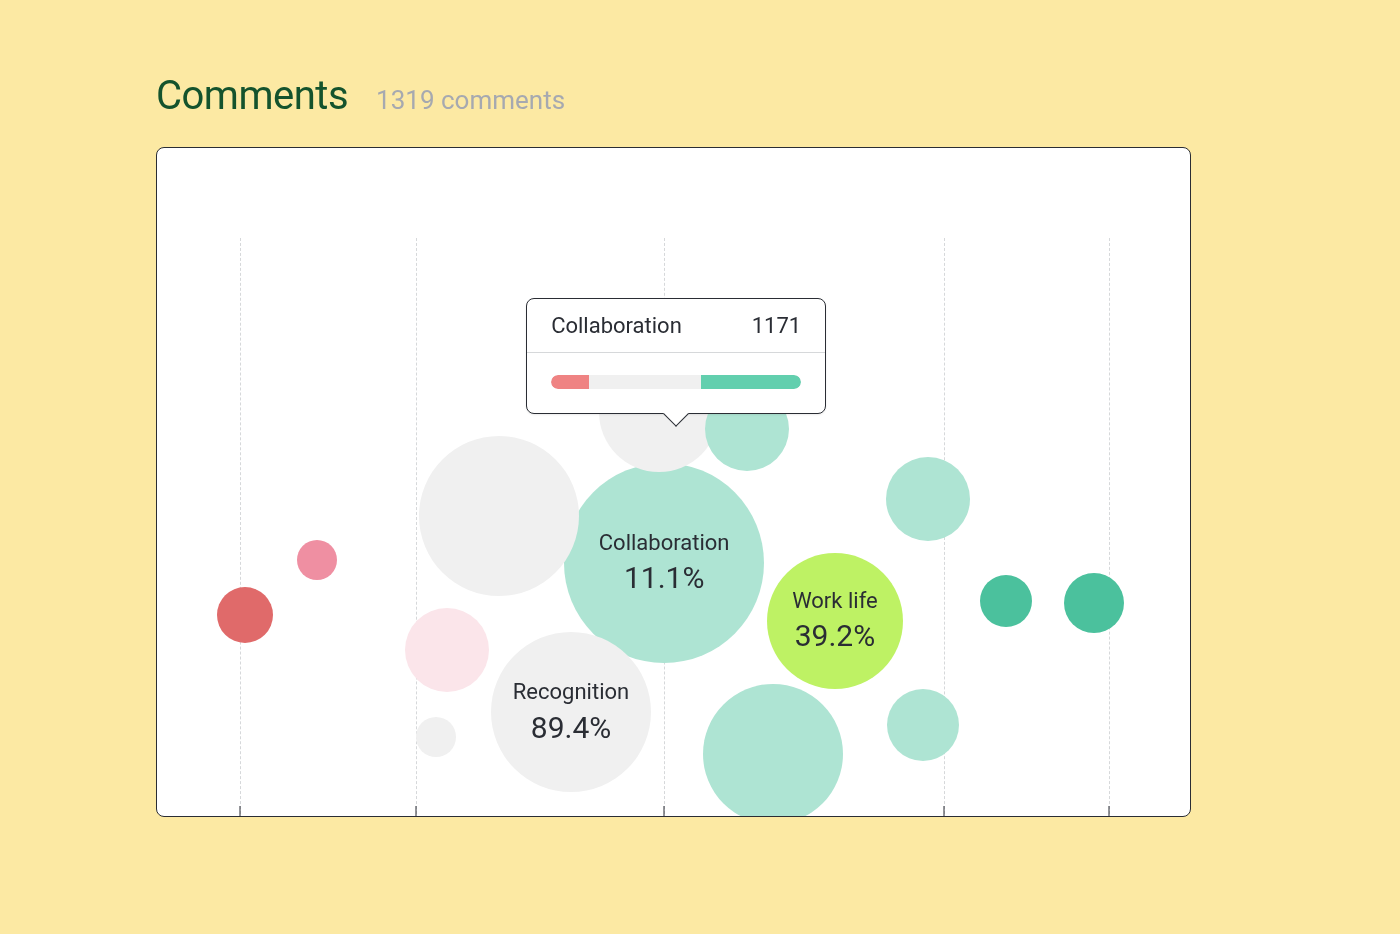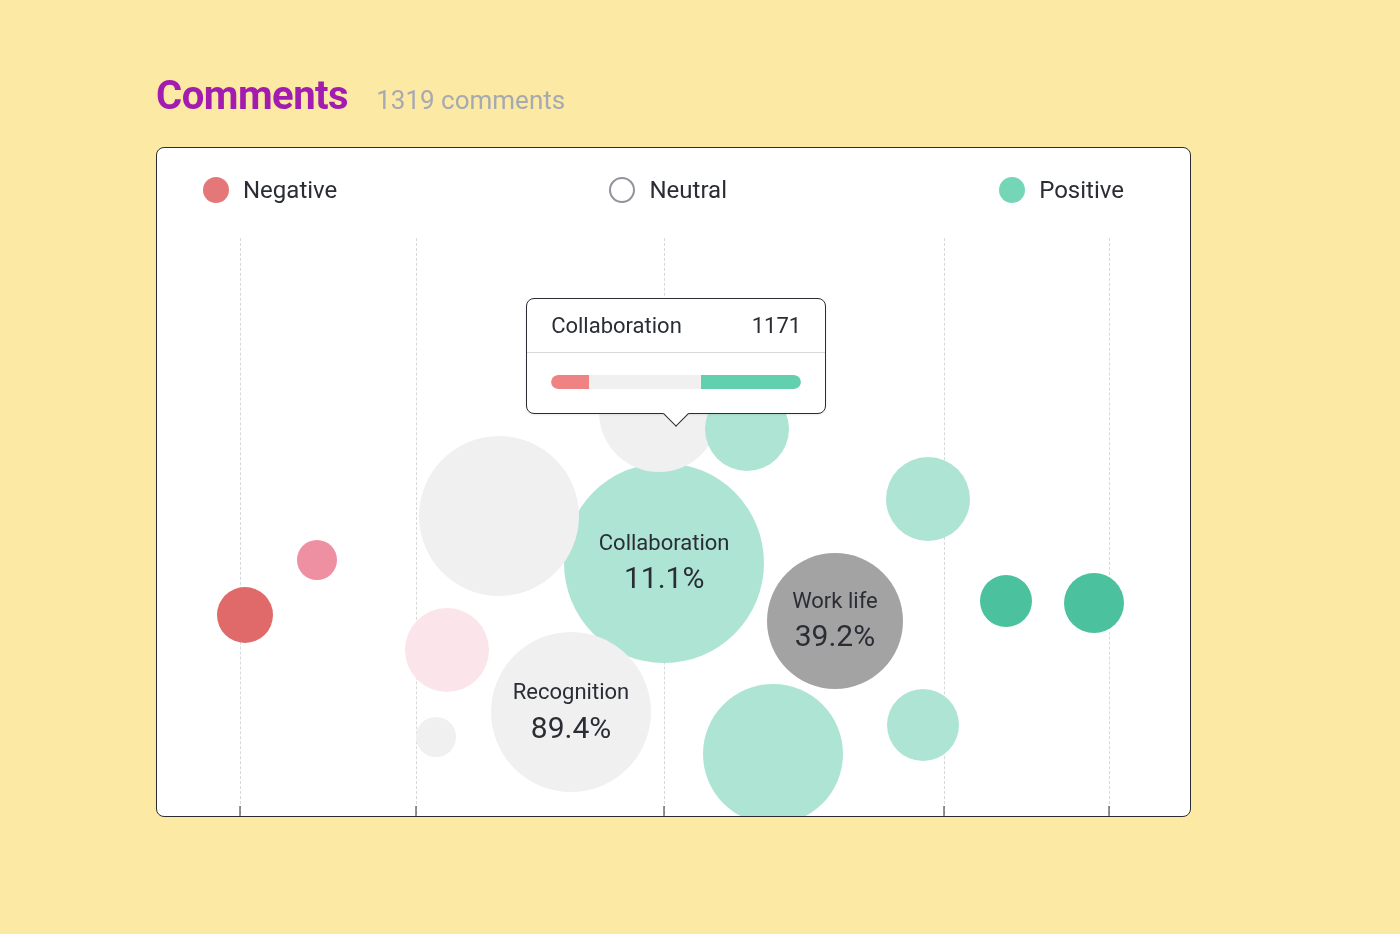--- a/index.html
+++ b/index.html
@@ -15,22 +15,22 @@
     padding: 72px 156px 0 156px;
   }
   .header {
     display: flex;
     align-items: baseline;
     gap: 28px;
     margin-bottom: 28px;
   }
   .title {
     font-size: 40px;
-    font-weight: 700;
-    color: #a21caf;
+    font-weight: 400;
+    color: #14532d;
     letter-spacing: -0.5px;
   }
   .subtitle {
     font-size: 26px;
     color: #a6a9b0;
     font-weight: 400;
   }
   .card {
     background: #ffffff;
     border: 1px solid #2a2d34;
@@ -157,55 +157,41 @@
 </head>
 <body>
 
 <div class="page">
   <div class="header">
     <h1 class="title">Comments</h1>
     <span class="subtitle">1319 comments</span>
   </div>
 
   <div class="card">
-    <div class="legend">
-      <span class="legend-item">
-        <span class="swatch sw-neg"></span>
-        <span>Negative</span>
-      </span>
-      <span class="legend-item">
-        <span class="swatch sw-neu"></span>
-        <span>Neutral</span>
-      </span>
-      <span class="legend-item">
-        <span class="swatch sw-pos"></span>
-        <span>Positive</span>
-      </span>
-    </div>
 
     <div class="chart" id="chart">
         <div class="grid" style="left: 82.8px;"></div>
         <div class="grid-tick" style="left: 82.8px;"></div>
         <div class="grid" style="left: 258.75px;"></div>
         <div class="grid-tick" style="left: 258.75px;"></div>
         <div class="grid" style="left: 507.15px;"></div>
         <div class="grid-tick" style="left: 507.15px;"></div>
         <div class="grid" style="left: 786.6px;"></div>
         <div class="grid-tick" style="left: 786.6px;"></div>
         <div class="grid" style="left: 952.2px;"></div>
         <div class="grid-tick" style="left: 952.2px;"></div>
         <div class="bubble" style="left: 507.15px; top: 324.8px; width: 200px; height: 200px; background: rgb(174, 228, 211);">
           <div class="b-label">Collaboration</div>
           <div class="b-val">11.1%</div>
         </div>
         <div class="bubble" style="left: 414px; top: 474px; width: 160px; height: 160px; background: rgb(240, 240, 240);">
           <div class="b-label">Recognition</div>
           <div class="b-val">89.4%</div>
         </div>
-        <div class="bubble" style="left: 677.925px; top: 382.8px; width: 136px; height: 136px; background: #a3a3a3;">
+        <div class="bubble" style="left: 677.925px; top: 382.8px; width: 136px; height: 136px; background: #bef264;">
           <div class="b-label">Work life</div>
           <div class="b-val">39.2%</div>
         </div>
         <div class="bubble" style="left: 341.55px; top: 278.4px; width: 160px; height: 160px; background: rgb(240, 240, 240);"></div>
         <div class="bubble" style="left: 501.975px; top: 174px; width: 120px; height: 120px; background: rgb(240, 240, 240);"></div>
         <div class="bubble" style="left: 279.45px; top: 498.8px; width: 40px; height: 40px; background: rgb(240, 240, 240);"></div>
         <div class="bubble" style="left: 289.8px; top: 411.8px; width: 84px; height: 84px; background: rgb(251, 229, 234);"></div>
         <div class="bubble" style="left: 87.975px; top: 377px; width: 56px; height: 56px; background: rgb(224, 106, 106);"></div>
         <div class="bubble" style="left: 160.425px; top: 321.9px; width: 40px; height: 40px; background: rgb(239, 143, 162);"></div>
         <div class="bubble" style="left: 589.95px; top: 191.4px; width: 84px; height: 84px; background: rgb(174, 228, 211);"></div>

